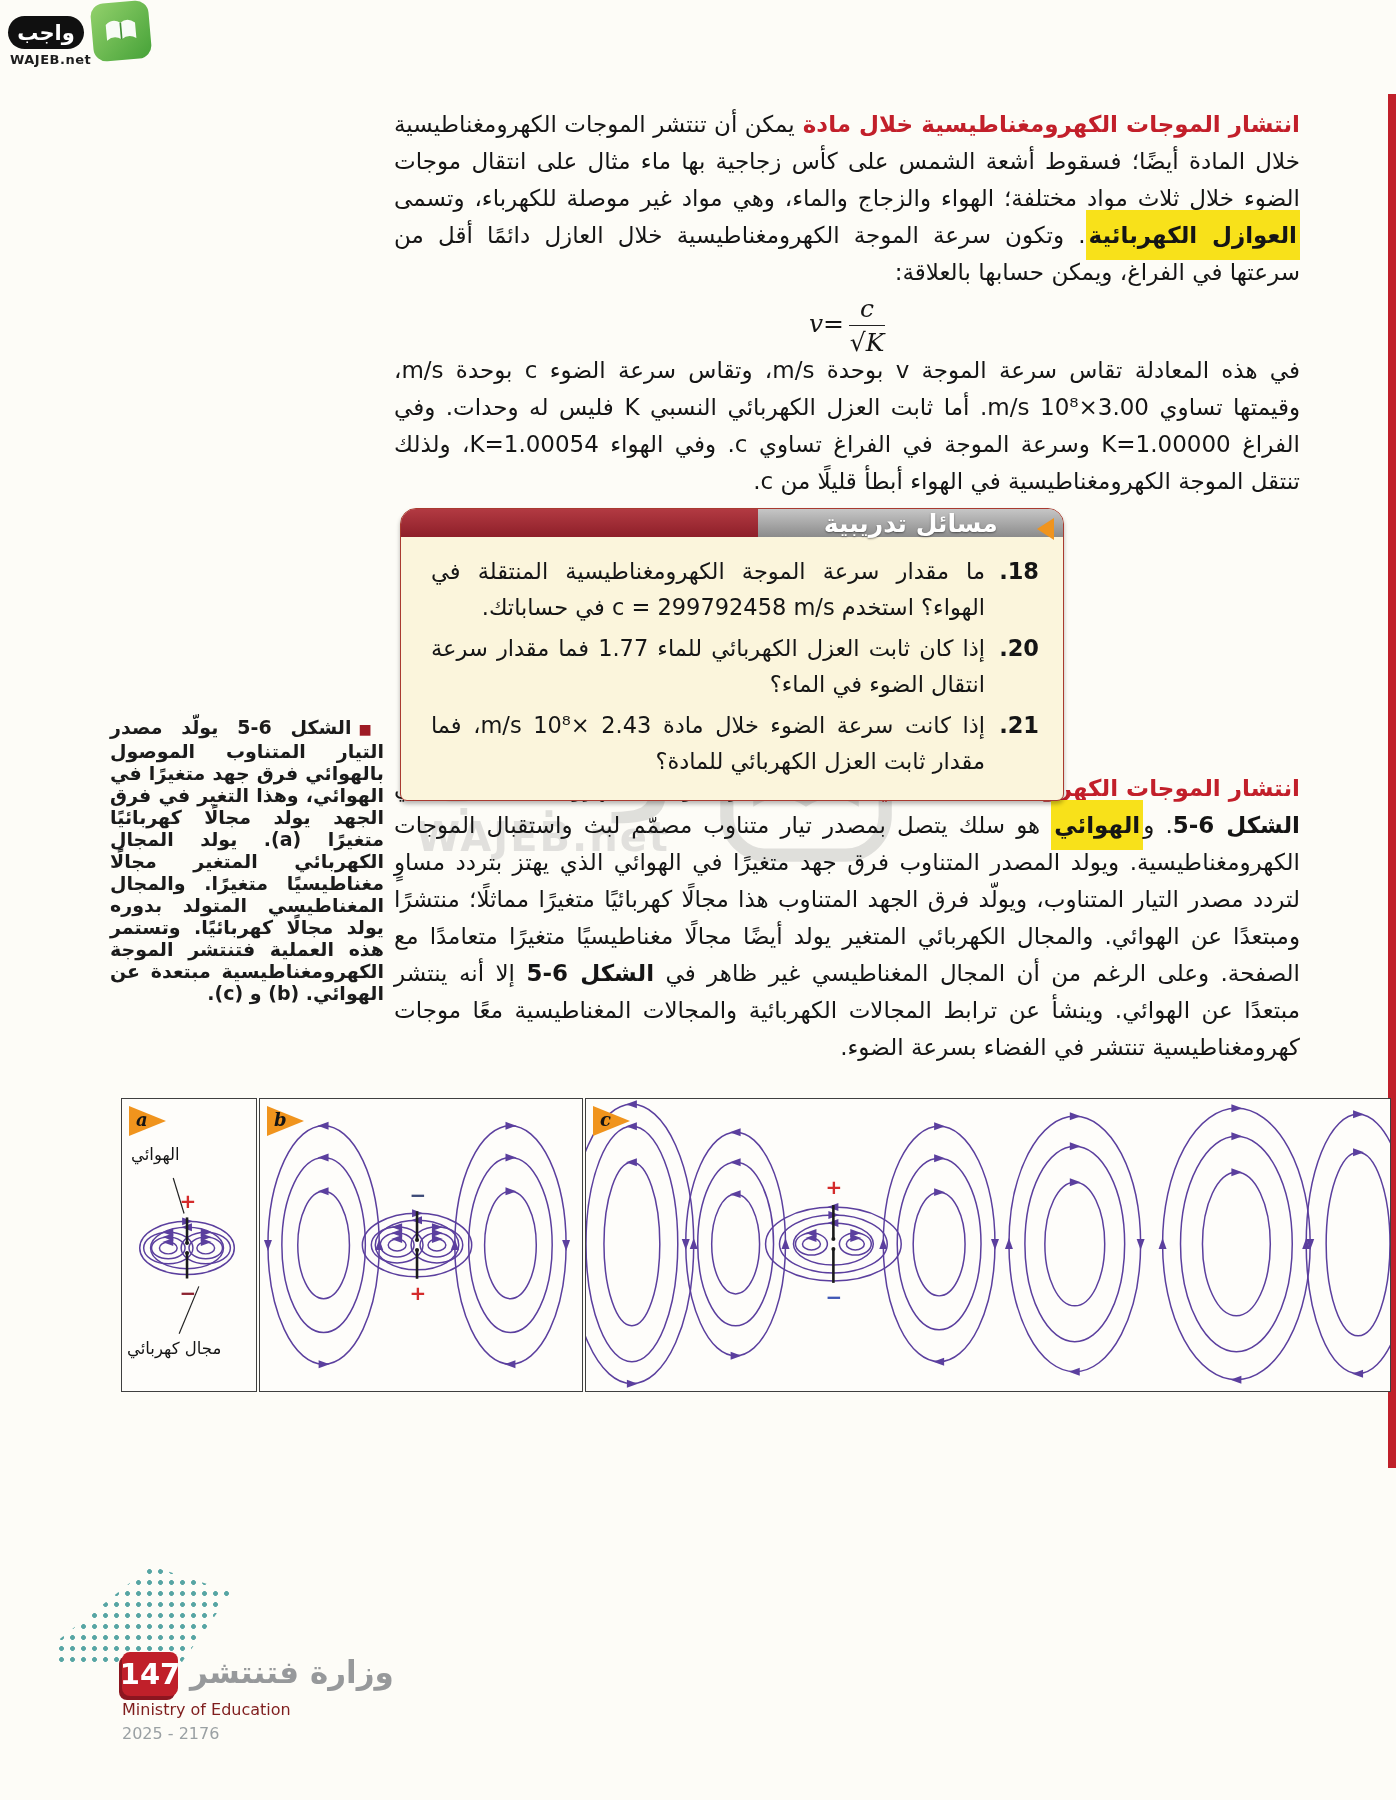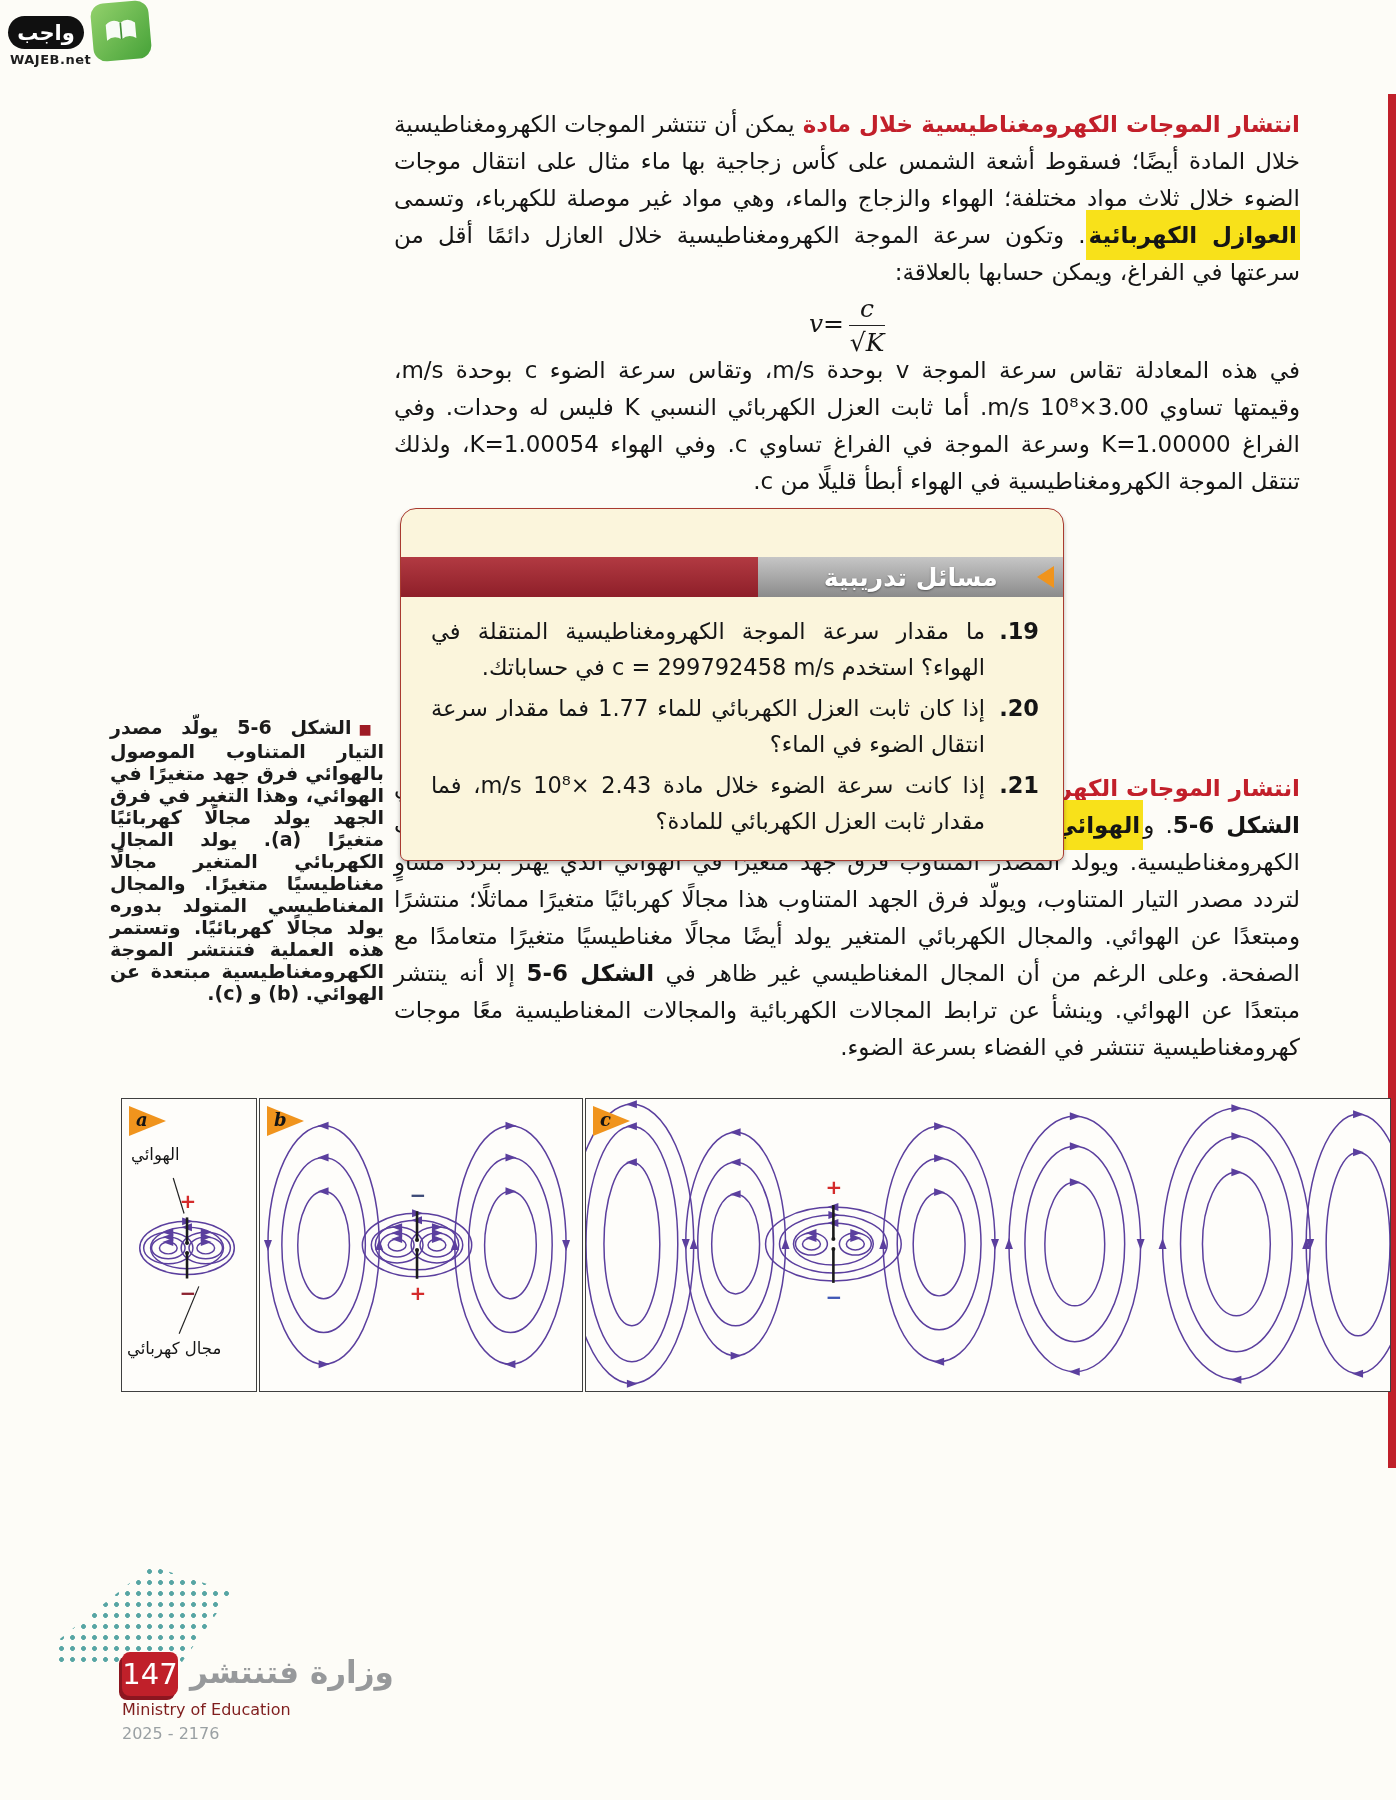--- a/index.html
+++ b/index.html
@@ -45,21 +45,21 @@
     text-align:center; direction:ltr; font-size:25px; z-index:1;
     font-family:"DejaVu Serif", serif; font-style:italic; }
   .frac { display:inline-block; vertical-align:middle; margin-left:5px; text-align:center; }
   .frac-num { display:block; border-bottom:1.5px solid #222; padding:0 11px 2px; }
   .frac-den { display:block; padding-top:2px; }
 
   
   .practice { position:absolute; left:400px; top:508px; width:664px; z-index:2;
     border:1.6px solid #a93a30; border-radius:16px 16px 7px 7px; overflow:hidden;
     background:#fbf5dc; box-shadow:0 3px 4px rgba(0,0,0,.28); }
-  .p-header { height:40px; display:flex;margin-top:48px; }
+  .p-header { height:28px; display:flex; }
   .ph-gray  { width:46%; background:linear-gradient(#c6c6c6,#8b8b8b); position:relative;
     display:flex; align-items:center; justify-content:center; }
   .ph-title { color:#fff; font-weight:bold; font-size:25px; text-shadow:0 1px 2px rgba(0,0,0,.45); }
   .ph-arrow { position:absolute; right:9px; top:9px; width:0; height:0;
     border-top:11px solid transparent; border-bottom:11px solid transparent;
     border-right:17px solid #f0941d; }
   .ph-maroon{ flex:1; background:linear-gradient(#b23a42,#8e1f29); }
   .p-body { padding:16px 24px 16px 30px; font-size:22.5px; line-height:36px; }
   .prob { display:flex; gap:10px; margin-bottom:5px; }
   .pnum { font-weight:bold; min-width:44px; }
@@ -90,21 +90,21 @@
   .ant-label { position:absolute; left:9px; top:46px;  font-size:16.5px; z-index:2; }
   .ef-label  { position:absolute; left:5px; top:240px; font-size:16.5px; z-index:2; }
 
   
   .dots { position:absolute; left:56px; top:1566px; width:176px; height:100px; opacity:.8;
     background-image:radial-gradient(circle,#2e8f8f 2.1px,transparent 2.7px);
     background-size:11px 11px;
     clip-path:polygon(0 76%,54% 0,100% 26%,70% 100%,0 100%); }
   .page-box { position:absolute; left:122px; top:1652px; width:56px; height:44px;
     background:#c0202a; border-radius:8px; box-shadow:-3px 4px 0 #8c1620;
-    color:#fff; font-size:29px; font-weight:normal;
+    color:#fff; font-size:29px; font-weight:bold;
     display:flex; align-items:center; justify-content:center; z-index:2; }
   .ministry-ar { position:absolute; left:190px; top:1654px; font-size:31px; font-weight:bold;
     color:#97999b; z-index:1; }
   .ministry-en { position:absolute; left:122px; top:1700px; font-size:16px; color:#7f1d1d; direction:ltr; }
   .ministry-years { position:absolute; left:122px; top:1724px; font-size:16px; color:#9aa0a3; direction:ltr; }
 </style>
 </head>
 <body>
 
 <div class="page">
@@ -140,21 +140,21 @@
   <div class="practice">
     <div class="p-header">
       <div class="ph-gray">
         <span class="ph-arrow"></span>
         <span class="ph-title">مسائل تدريبية</span>
       </div>
       <div class="ph-maroon"></div>
     </div>
     <div class="p-body">
       <div class="prob">
-        <span class="pnum">19.</span>
+        <span class="pnum">18.</span>
         <span class="ptext">ما مقدار سرعة الموجة الكهرومغناطيسية المنتقلة في الهواء؟ استخدم c = 299792458 m/s في حساباتك.</span>
       </div>
       <div class="prob">
         <span class="pnum">20.</span>
         <span class="ptext">إذا كان ثابت العزل الكهربائي للماء 1.77 فما مقدار سرعة انتقال الضوء في الماء؟</span>
       </div>
       <div class="prob">
         <span class="pnum">21.</span>
         <span class="ptext">إذا كانت سرعة الضوء خلال مادة 2.43 ×10⁸ m/s، فما مقدار ثابت العزل الكهربائي للمادة؟</span>
       </div>

